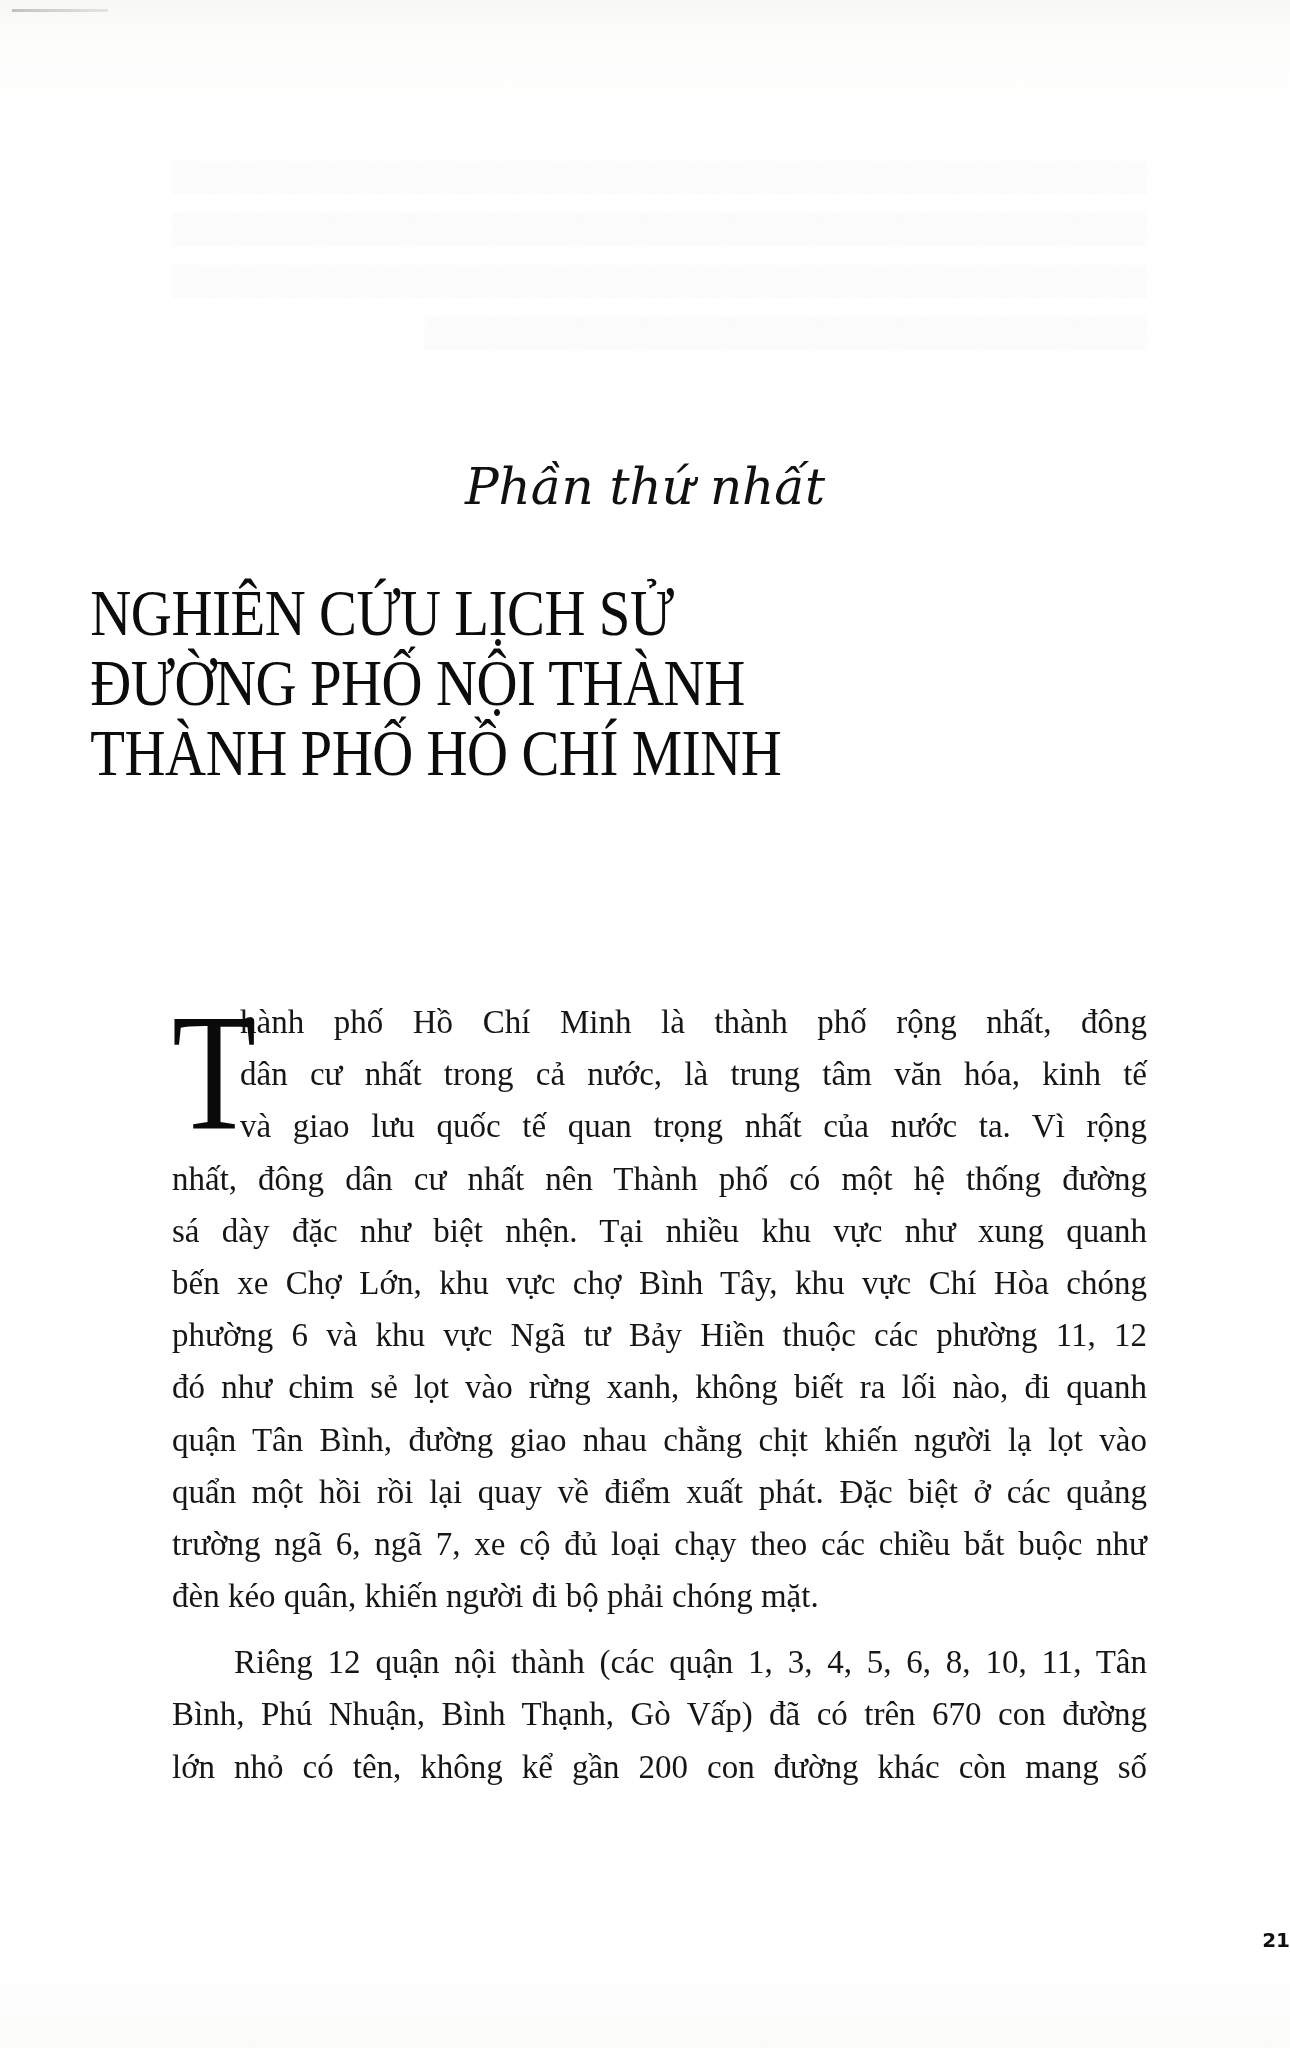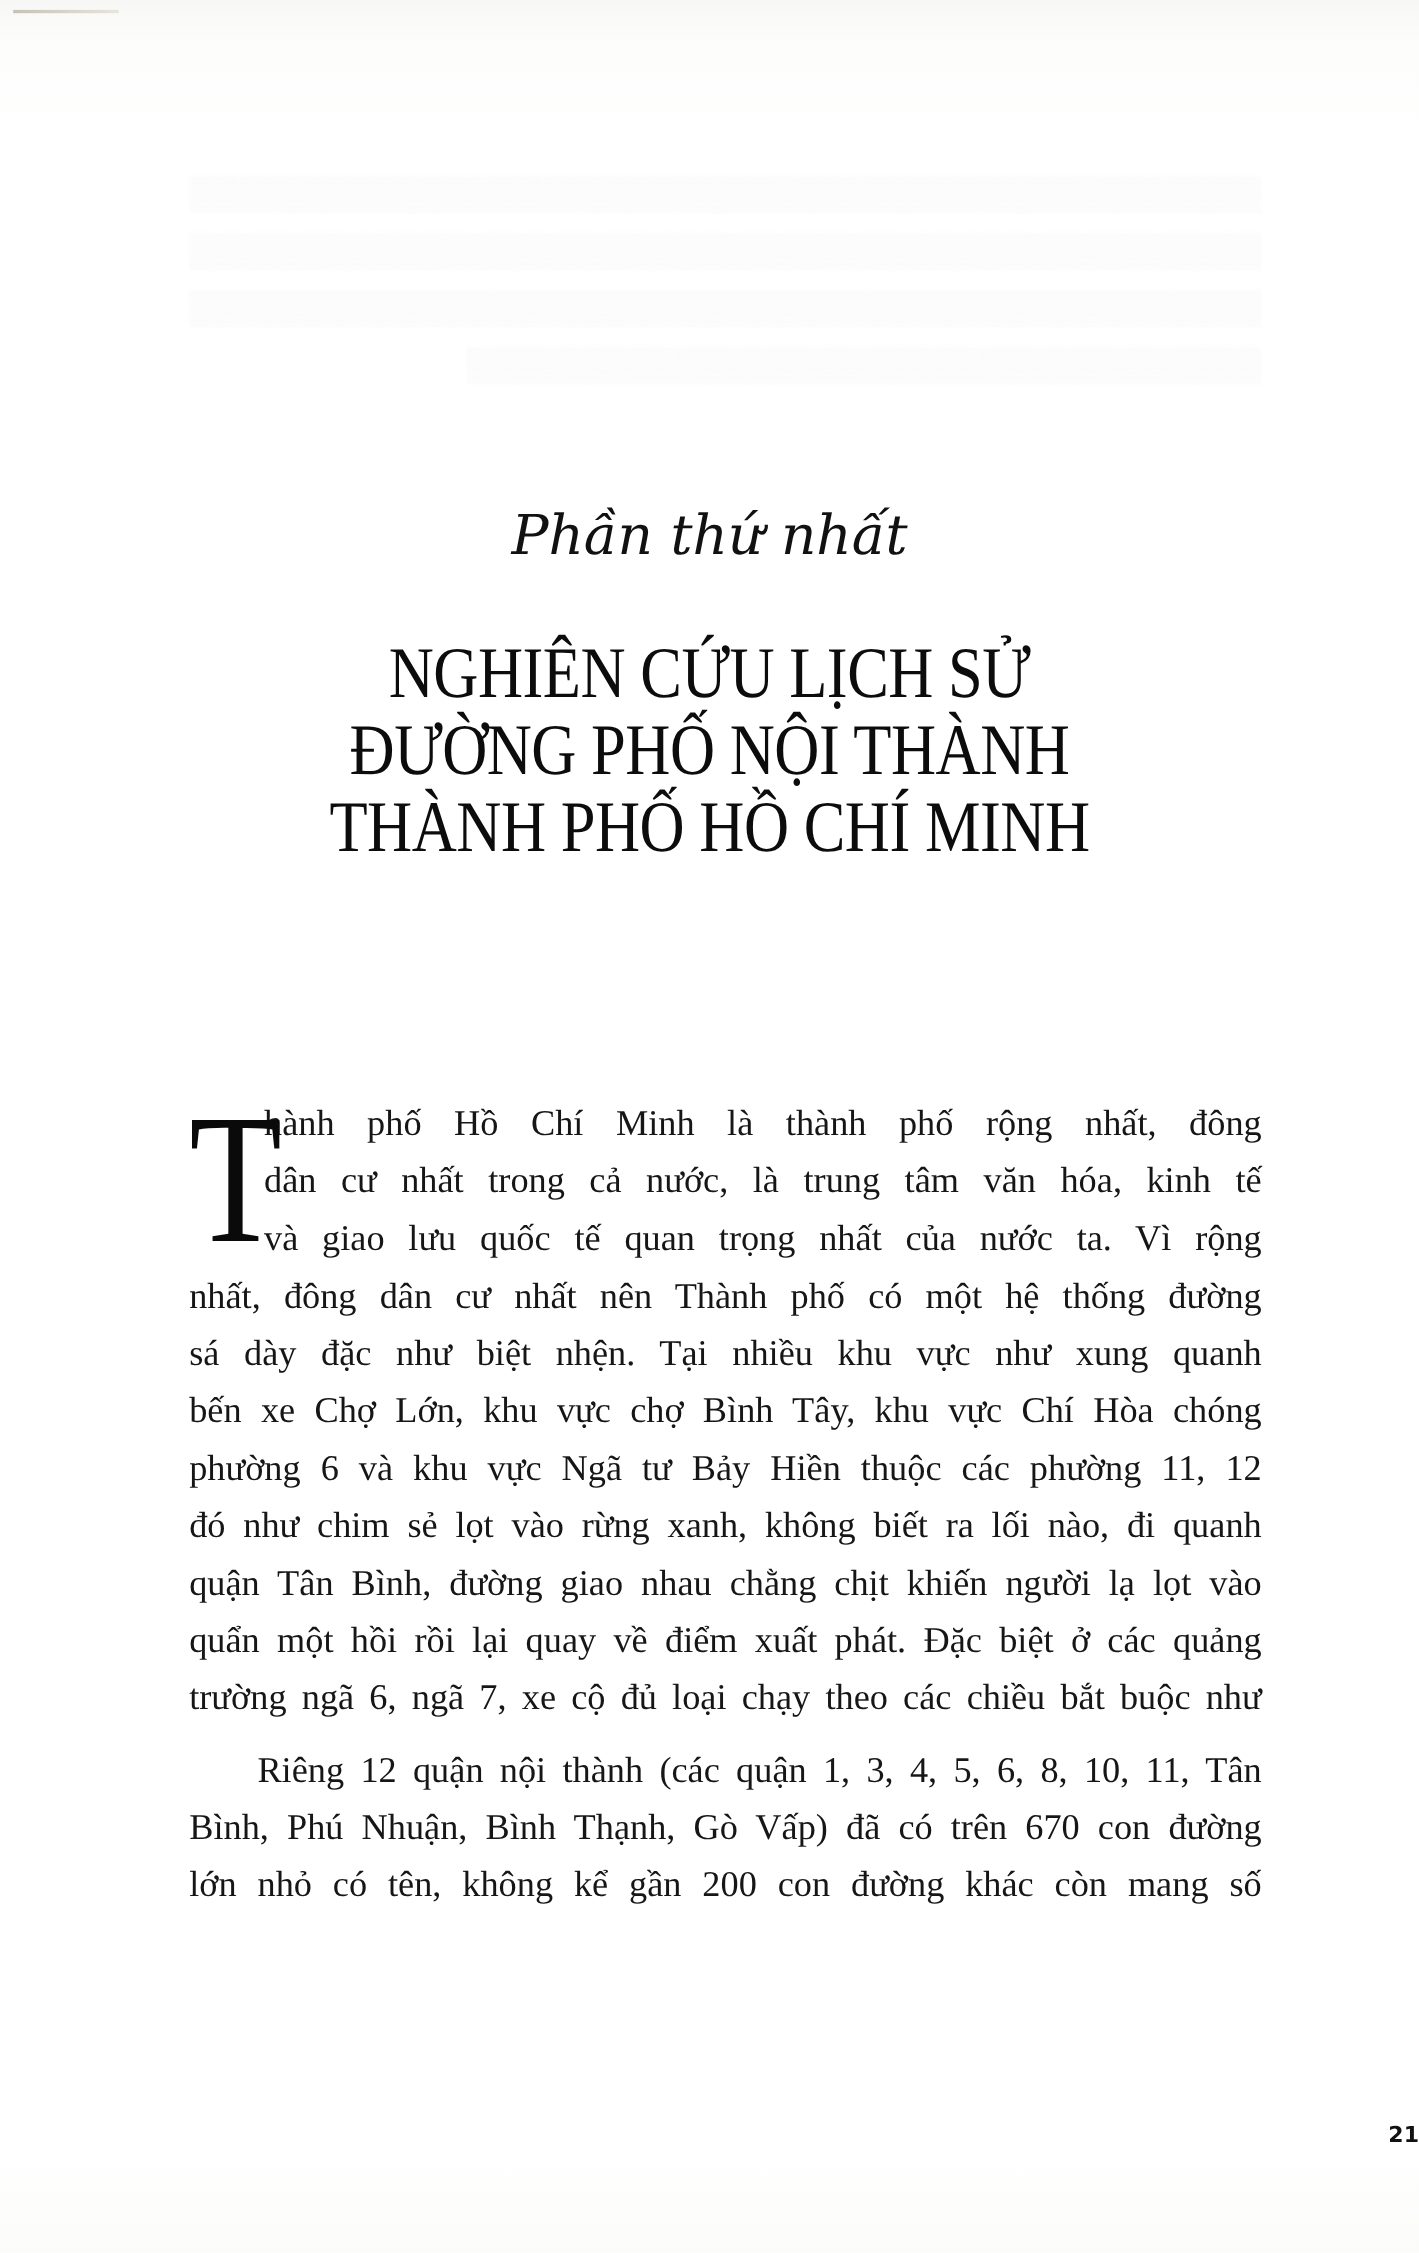--- a/index.html
+++ b/index.html
@@ -51,21 +51,20 @@
       font-family: "DejaVu Serif", "Liberation Serif", serif;
       font-style: italic;
       font-size: 50px;
       color: #111;
       letter-spacing: 0px;
     }
     .title {
       position: absolute;
       left: 0; right: 0;
       top: 578px;
-      text-align: center;
       font-family: "Liberation Serif", serif;
       font-size: 66px;
       line-height: 70px;
       color: #0c0c0c;
       letter-spacing: -0.5px;
     }
     .title-line {
       display: block;
       height: 70px;
       transform: scaleX(0.86);
@@ -153,20 +152,21 @@
       <span class="body-line dropcap-line">dân cư nhất trong cả nước, là trung tâm văn hóa, kinh tế</span>
       <span class="body-line dropcap-line">và giao lưu quốc tế quan trọng nhất của nước ta. Vì rộng</span>
       <span class="body-line">nhất, đông dân cư nhất nên Thành phố có một hệ thống đường</span>
       <span class="body-line">sá dày đặc như biệt nhện. Tại nhiều khu vực như xung quanh</span>
       <span class="body-line">bến xe Chợ Lớn, khu vực chợ Bình Tây, khu vực Chí Hòa chóng</span>
       <span class="body-line">phường 6 và khu vực Ngã tư Bảy Hiền thuộc các phường 11, 12</span>
       <span class="body-line">đó như chim sẻ lọt vào rừng xanh, không biết ra lối nào, đi quanh</span>
       <span class="body-line">quận Tân Bình, đường giao nhau chằng chịt khiến người lạ lọt vào</span>
       <span class="body-line">quẩn một hồi rồi lại quay về điểm xuất phát. Đặc biệt ở các quảng</span>
       <span class="body-line">trường ngã 6, ngã 7, xe cộ đủ loại chạy theo các chiều bắt buộc như</span>
+      <span class="body-line last-line">đèn kéo quân, khiến người đi bộ phải chóng mặt.</span>
     </div>
 
     <div class="para-gap"></div>
 
     <div>
       <span class="body-line indent-line">Riêng 12 quận nội thành (các quận 1, 3, 4, 5, 6, 8, 10, 11, Tân</span>
       <span class="body-line">Bình, Phú Nhuận, Bình Thạnh, Gò Vấp) đã có trên 670 con đường</span>
       <span class="body-line">lớn nhỏ có tên, không kể gần 200 con đường khác còn mang số</span>
     </div>
   </div>

